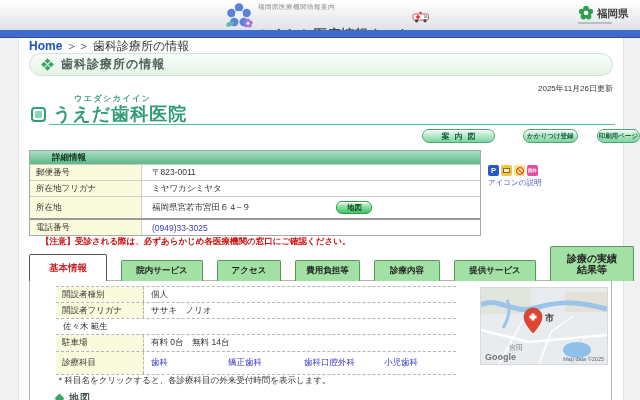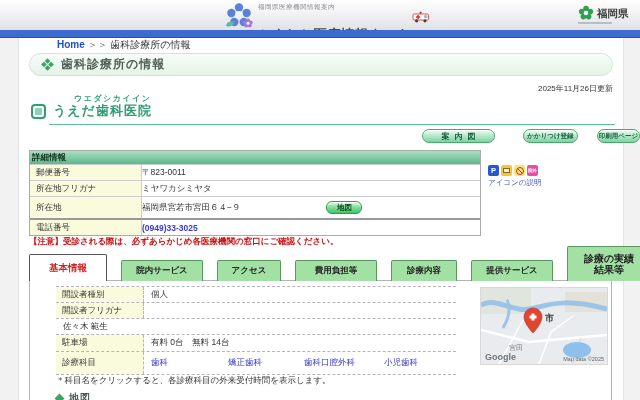--- a/index.html
+++ b/index.html
@@ -11,80 +11,80 @@
   .hsub{position:absolute;left:258px;top:3px;font-size:6.5px;color:#8a8a8a;letter-spacing:.5px;}
   .htitle{position:absolute;left:257px;top:26px;font-size:13.5px;font-weight:bold;color:#4a4a4a;letter-spacing:.3px;text-shadow:1px 1px 0 #fff;}
   .ambu{position:absolute;left:412px;top:11px;}
   .pref{position:absolute;left:578px;top:5px;display:flex;align-items:flex-end;}
   .pref-label{font-size:10.5px;font-weight:bold;color:#3c3c3c;margin-left:3px;}
   .pref-sub{position:absolute;left:578px;top:22px;width:34px;height:2px;background:#b9bec4;}
   .bluebar{position:absolute;top:30px;left:0;width:640px;height:8px;background:#3e6bd0;border-bottom:1px solid #2a4fa8;box-sizing:border-box;}
   
   .content{position:absolute;top:38px;left:18px;width:604px;height:362px;background:#fff;
            border-left:1px solid #e3e3e3;border-right:1px solid #e3e3e3;}
-  .bc{position:absolute;left:10px;top:0;font-size:10px;color:#555;margin-left:28px;}
+  .bc{position:absolute;left:10px;top:0;font-size:12px;color:#555;}
   .bc .home{color:#1a50c8;font-weight:bold;text-decoration:none;}
   .bc .cur{color:#333;}
   .secbar{position:absolute;left:10px;top:15px;width:584px;height:23px;border-radius:12px;box-sizing:border-box;
           background:linear-gradient(#f9fdf9,#e4f3e6);border:1px solid #d3e4d6;display:flex;align-items:center;}
   .d4{display:grid;grid-template-columns:4px 4px;gap:1px;transform:rotate(45deg);margin:0 9px 0 13px;}
   .d4 i{width:4px;height:4px;background:#3aa463;}
   .sec-title{font-size:12px;font-weight:bold;color:#4e6158;letter-spacing:1px;}
   .updated{position:absolute;left:10px;top:45px;width:584px;text-align:right;font-size:8px;color:#333;}
   
   .furi{position:absolute;left:55px;top:55px;font-size:8px;font-weight:bold;color:#2f9e74;letter-spacing:1.5px;}
   .cname{position:absolute;left:12px;top:64px;display:flex;align-items:center;}
   .nicon{width:15px;height:15px;border:2.5px solid #2f9e74;border-radius:4px;background:#fff;
          display:flex;align-items:center;justify-content:center;box-sizing:border-box;margin-right:7px;}
   .nicon i{width:7px;height:7px;background:#86d6b0;border-radius:1px;}
-  .cname-text{font-size:13px;font-weight:bold;color:#2f9e74;letter-spacing:1px;}
+  .cname-text{font-size:18px;font-weight:bold;color:#2f9e74;letter-spacing:1px;}
   .nline{position:absolute;left:30px;top:86px;width:566px;height:1px;background:#5cbf95;}
   
   .pill{position:absolute;height:14px;border-radius:7px;border:1px solid #49a86f;box-sizing:border-box;
         background:linear-gradient(#f2fcf5,#b9e9cb 45%,#7fd3a1);color:#155f3a;font-weight:bold;
         display:flex;align-items:center;justify-content:center;box-shadow:inset 0 1px 0 #fff;cursor:pointer;}
   .pb1{left:403px;top:91px;width:73px;font-size:8px;letter-spacing:5px;padding-left:5px;}
   .pb2{left:504px;top:91px;width:55px;font-size:6.5px;}
   .pb3{left:578px;top:91px;width:43px;font-size:6.5px;}
   
   .dtable{position:absolute;left:10px;top:112px;width:452px;border:1px solid #aaa;box-sizing:border-box;background:#fff;}
   .dhead{height:13px;background:linear-gradient(#a9dfc2,#5eb88a);font-size:8.5px;font-weight:bold;color:#10331f;
-         display:flex;align-items:center;padding-left:2px;}
+         display:flex;align-items:center;padding-left:22px;}
   .drow{display:flex;border-top:1px solid #ccc;align-items:stretch;}
   .drow.sep{border-top:2px solid #999;}
   .dlabel{width:112px;background:#fafadc;font-size:8.5px;color:#333;padding-left:6px;box-sizing:border-box;
           border-right:1px solid #ccc;display:flex;align-items:center;}
-  .dval{flex:1;font-size:8.5px;color:#333;display:flex;align-items:center;}
+  .dval{flex:1;font-size:8.5px;color:#333;padding-left:10px;display:flex;align-items:center;}
   .h15{height:15px;} .h21{height:21px;}
-  .phone{color:#3a3ac8;font-weight:bold;text-decoration:none;}
+  .phone{color:#3a3ac8;font-weight:normal;text-decoration:none;}
   .mapbtn{margin-left:86px;width:36px;height:13px;border-radius:6px;border:1px solid #2f9e4f;box-sizing:border-box;
           background:linear-gradient(#eafbee,#8fe3a2 40%,#43c167);color:#0e4f22;font-weight:bold;font-size:7.5px;
           display:flex;align-items:center;justify-content:center;box-shadow:inset 0 1px 0 #fff;cursor:pointer;}
   
   .sicons{position:absolute;left:469px;top:127px;display:flex;}
   .sicon{width:11px;height:11px;border-radius:2px;margin-right:2px;display:flex;align-items:center;justify-content:center;
          font-size:7.5px;font-weight:bold;color:#fff;box-sizing:border-box;}
   .si-p{background:#2757cc;}
   .si-pc{background:#f3c445;}
   .si-pc i{display:block;width:7px;height:5px;background:#fdf3d2;border:1px solid #8a6a1a;box-sizing:border-box;}
   .si-ns{background:#f7e47c;}
   .si-ns i{display:block;width:8px;height:8px;border:1.5px solid #d93025;border-radius:50%;box-sizing:border-box;
            background:linear-gradient(45deg,transparent 42%,#d93025 42%,#d93025 58%,transparent 58%);}
   .si-rx{background:#e44fa4;font-size:4.5px;letter-spacing:0;}
   .legend{position:absolute;left:469px;top:140px;font-size:7.5px;color:#4556c4;text-decoration:none;}
   
-  .notice{position:absolute;left:10px;top:198px;font-size:8.5px;font-weight:bold;color:#cc1111;}
+  .notice{position:absolute;left:22px;top:198px;font-size:8.5px;font-weight:bold;color:#cc1111;}
   
   .tabs{position:absolute;left:10px;top:215px;height:28px;display:flex;align-items:flex-end;z-index:3;gap:11px;}
   .tab{background:#a2e0a4;border:1px solid #58985e;border-bottom:none;border-radius:2px 2px 0 0;height:21px;
        display:flex;align-items:center;justify-content:center;font-size:8.5px;font-weight:bold;color:#222;
        margin-right:3px;box-sizing:border-box;cursor:pointer;}
   .tab.active{background:#fff;border-color:#555;height:27px;color:#c22;font-size:9.5px;}
   .tab.tall{height:35px;flex-direction:column;font-size:10px;line-height:1.15;}
-  .tw0{width:78px;}.tw1{width:64px;}.tw2{width:82px;}.tw3{width:82px;margin-top:16px;}.tw4{width:66px;}.tw5{width:82px;}.tw6{width:84px;}
+  .tw0{width:78px;}.tw1{width:64px;}.tw2{width:82px;}.tw3{width:65px;margin-top:16px;}.tw4{width:66px;}.tw5{width:82px;}.tw6{width:84px;}
   
   .panel{position:absolute;left:10px;top:242px;width:583px;height:175px;background:#fff;border:1px solid #aeb7ae;box-sizing:border-box;z-index:1;}
   .btable{position:absolute;left:26px;top:5px;width:400px;border-top:1px dashed #b5b5b5;}
   .brow{display:flex;border-bottom:1px dashed #b5b5b5;align-items:stretch;}
   .blabel{width:88px;background:#fafadc;font-size:8.5px;color:#333;padding-left:6px;box-sizing:border-box;
           border-right:1px dashed #b5b5b5;display:flex;align-items:center;}
   .bval{flex:1;padding-left:7px;font-size:8.5px;color:#333;display:flex;align-items:center;}
   .bh15{height:15px;}.bh16{height:16px;}.bh22{height:22px;}
   .dept{color:#3333cc;text-decoration:none;display:inline-block;}
   .dw0{width:77px;}.dw1{width:76px;}.dw2{width:80px;}
@@ -228,20 +228,21 @@
     </div>
 
     <div class="panel">
       <div class="btable">
         <div class="brow bh15">
           <div class="blabel">開設者種別</div>
           <div class="bval">個人</div>
         </div>
         <div class="brow bh15">
           <div class="blabel">開設者フリガナ</div>
+          <div class="bval">ササキ　ノリオ</div>
         </div>
         <div class="brow bh15">
           <div class="bval">佐々木 範生</div>
         </div>
         <div class="brow bh16">
           <div class="blabel">駐車場</div>
           <div class="bval">有料 0台　無料 14台</div>
         </div>
         <div class="brow bh22">
           <div class="blabel">診療科目</div>

